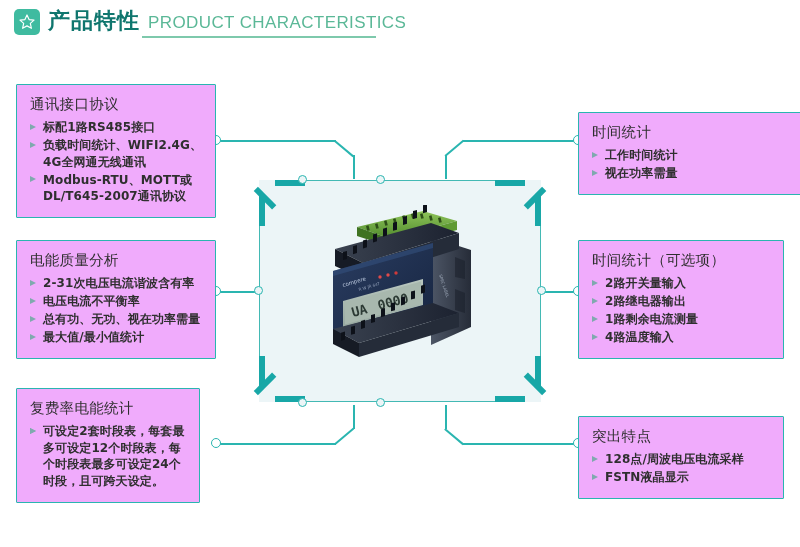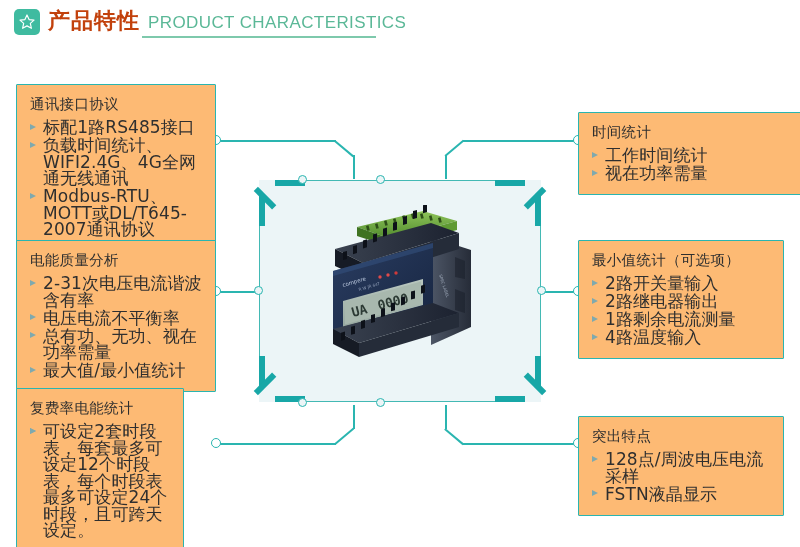--- a/index.html
+++ b/index.html
@@ -15,21 +15,21 @@
   #header { position: absolute; left: 0; top: 0; width: 800px; height: 44px; }
   #hdr-icon {
     position: absolute; left: 14px; top: 9px;
     width: 26px; height: 26px; border-radius: 5px;
     background: #3fbba0;
     display: flex; align-items: center; justify-content: center;
   }
   #hdr-icon svg { display: block; }
   #hdr-cn {
     position: absolute; left: 48px; top: 7px;
-    font-size: 22px; font-weight: bold; color: #c2410c;
+    font-size: 22px; font-weight: bold; color: #0f766e;
     letter-spacing: 1px; line-height: 28px;
     font-family: "DejaVu Sans", "Liberation Sans", sans-serif;
   }
   #hdr-en {
     position: absolute; left: 148px; top: 12px;
     font-size: 17px; color: #5bb897; letter-spacing: 0.4px;
     line-height: 22px; font-weight: normal; text-align: right;
   }
   #hdr-rule {
     position: absolute; left: 142px; top: 36px;
@@ -82,51 +82,52 @@
   .conn-dot {
     position: absolute; width: 10px; height: 10px; border-radius: 50%;
     background: #ffffff; border: 1.6px solid #2ab5b0; z-index: 4;
   }
 
   
   .box {
     position: absolute;
     border: 1.5px solid #2ab5b0;
     border-radius: 1px;
-    background: #fdba74;
+    background: #f0abfc;
     padding: 10px 12px 11px 13px;
     z-index: 5;
   }
   .box-title {
     font-size: 14.5px; color: #2f2f2f; font-weight: normal;
     margin-bottom: 5px; letter-spacing: 0.3px; line-height: 19px;
     font-family: "DejaVu Sans", "Liberation Sans", sans-serif;
   }
   .bullets { list-style: none; }
   .bullets li {
     position: relative;
     padding-left: 13px;
-    font-size: 17px;
+    font-size: 12px;
     line-height: 16.5px;
     color: #2f2f2f;
     margin-bottom: 1.5px;
     letter-spacing: 0.1px;
     font-family: "DejaVu Sans", "Liberation Sans", sans-serif;
+    font-weight: bold;
   }
   .bullets li .mk {
     position: absolute; left: 0; top: 4.5px;
     width: 0; height: 0;
     border-top: 3.6px solid transparent;
     border-bottom: 3.6px solid transparent;
     border-left: 6.2px solid #7fa9ae;
   }
 
   #box-comm  { left: 16px;  top: 84px;  width: 200px; }
   #box-power { left: 16px;  top: 240px; width: 200px; }
-  #box-tariff{ left: 16px;  top: 388px; width: 168px; }
+  #box-tariff{ left: 16px;  top: 388px; width: 184px; }
   #box-time  { left: 578px; top: 112px; width: 226px; }
   #box-exp   { left: 578px; top: 240px; width: 206px; }
   #box-feat  { left: 578px; top: 416px; width: 206px; }
 </style>
 </head>
 <body>
 
 <div id="stage">
 
   <div id="header">
@@ -335,21 +336,21 @@
 
   <div class="box" id="box-time">
     <div class="box-title">时间统计</div>
     <ul class="bullets">
       <li><span class="mk"></span><span>工作时间统计</span></li>
       <li><span class="mk"></span><span>视在功率需量</span></li>
     </ul>
   </div>
 
   <div class="box" id="box-exp">
-    <div class="box-title">最小值统计（可选项）</div>
+    <div class="box-title">时间统计（可选项）</div>
     <ul class="bullets">
       <li><span class="mk"></span><span>2路开关量输入</span></li>
       <li><span class="mk"></span><span>2路继电器输出</span></li>
       <li><span class="mk"></span><span>1路剩余电流测量</span></li>
       <li><span class="mk"></span><span>4路温度输入</span></li>
     </ul>
   </div>
 
   <div class="box" id="box-feat">
     <div class="box-title">突出特点</div>

